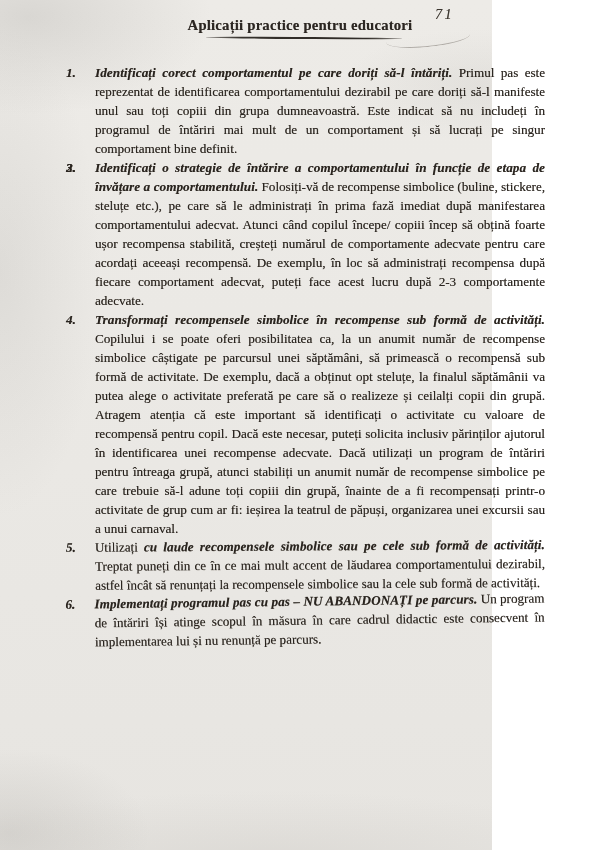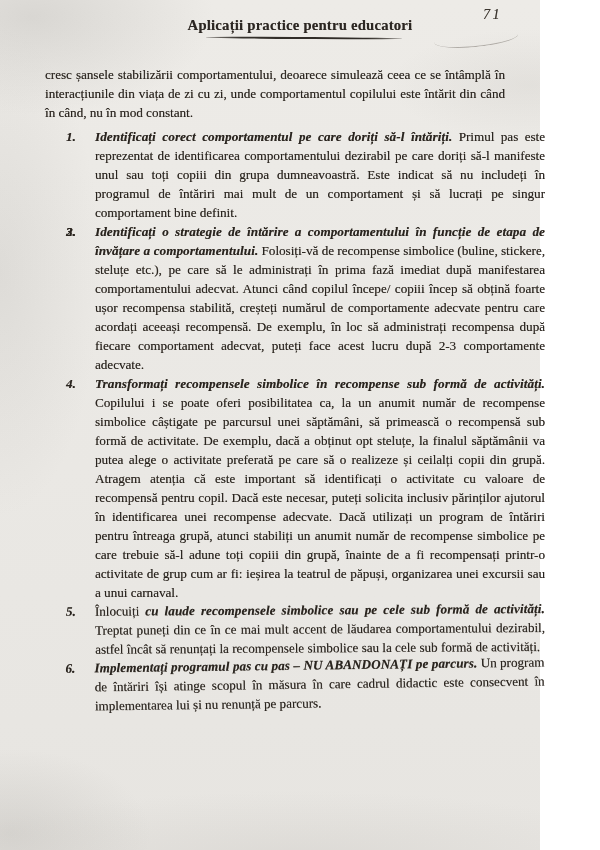--- a/index.html
+++ b/index.html
@@ -4,21 +4,21 @@
 <style>
   html, body {
     margin: 0;
     padding: 0;
     width: 600px;
     height: 850px;
     overflow: hidden;
   }
   .page {
     position: relative;
-    width: 540px;
+    width: 492px;
     height: 850px;
     box-sizing: border-box;
     font-family: "Liberation Serif", "DejaVu Serif", serif;
     color: #29241f;
     background:
       radial-gradient(ellipse 260px 140px at 6% 2%, rgba(170,168,164,0.30), rgba(170,168,164,0) 70%),
       radial-gradient(ellipse 140px 340px at 0% 32%, rgba(172,170,166,0.22), rgba(172,170,166,0) 72%),
       radial-gradient(ellipse 200px 120px at 2% 98%, rgba(168,165,160,0.28), rgba(168,165,160,0) 70%),
       radial-gradient(ellipse 480px 90px at 55% 101%, rgba(182,178,172,0.22), rgba(182,178,172,0) 75%),
       radial-gradient(ellipse 200px 80px at 98% 10%, rgba(180,177,172,0.18), rgba(180,177,172,0) 70%),
@@ -125,40 +125,39 @@
 
   <div class="hdr">
     <span class="hdr-title">Aplicații practice pentru educatori</span>
     <div class="title-rule"></div>
   </div>
 
   <span class="pgnum">71</span>
   <div class="pgnum-arc"></div>
 
   <div class="content">
-    <p class="p1">cresc șansele stabilizării comportamentului, deoarece simulează ceea ce se întâmplă în interacțiunile din viața de zi cu zi, unde comportamentul copilului este întărit din când în când, nu în mod constant.</p>
     <div class="list" id="list-root">
         <div class="li">
           <span class="num">1.</span>
           <p class="li-text"><span class="lead">Identificați corect comportamentul pe care doriți să-l întăriți.</span><span class="body"> Primul pas este reprezentat de identificarea comportamentului dezirabil pe care doriți să-l manifeste unul sau toți copiii din grupa dumneavoastră. Este indicat să nu includeți în programul de întăriri mai mult de un comportament și să lucrați pe singur comportament bine definit.</span></p>
         </div>
         <div class="li">
           <span class="num">2.</span>
         </div>
         <div class="li">
           <span class="num">3.</span>
           <p class="li-text"><span class="lead">Identificați o strategie de întărire a comportamentului în funcție de etapa de învățare a comportamentului.</span><span class="body"> Folosiți-vă de recompense simbolice (buline, stickere, steluțe etc.), pe care să le administrați în prima fază imediat după manifestarea comportamentului adecvat. Atunci când copilul începe/ copiii încep să obțină foarte ușor recompensa stabilită, creșteți numărul de comportamente adecvate pentru care acordați aceeași recompensă. De exemplu, în loc să administrați recompensa după fiecare comportament adecvat, puteți face acest lucru după 2-3 comportamente adecvate.</span></p>
         </div>
         <div class="li">
           <span class="num">4.</span>
           <p class="li-text"><span class="lead">Transformați recompensele simbolice în recompense sub formă de activități.</span><span class="body"> Copilului i se poate oferi posibilitatea ca, la un anumit număr de recompense simbolice câștigate pe parcursul unei săptămâni, să primească o recompensă sub formă de activitate. De exemplu, dacă a obținut opt steluțe, la finalul săptămânii va putea alege o activitate preferată pe care să o realizeze și ceilalți copii din grupă. Atragem atenția că este important să identificați o activitate cu valoare de recompensă pentru copil. Dacă este necesar, puteți solicita inclusiv părinților ajutorul în identificarea unei recompense adecvate. Dacă utilizați un program de întăriri pentru întreaga grupă, atunci stabiliți un anumit număr de recompense simbolice pe care trebuie să-l adune toți copiii din grupă, înainte de a fi recompensați printr-o activitate de grup cum ar fi: ieșirea la teatrul de păpuși, organizarea unei excursii sau a unui carnaval.</span></p>
         </div>
         <div class="li">
           <span class="num">5.</span>
-          <p class="li-text"><span class="body">Înlocuiți </span><span class="lead">cu laude recompensele simbolice sau pe cele sub formă de activități.</span><span class="body"> Treptat puneți din ce în ce mai mult accent de lăudarea comportamentului dezirabil, astfel încât să renunțați la recompensele simbolice sau la cele sub formă de activități.</span></p>
+          <p class="li-text"><span class="body">Utilizați </span><span class="lead">cu laude recompensele simbolice sau pe cele sub formă de activități.</span><span class="body"> Treptat puneți din ce în ce mai mult accent de lăudarea comportamentului dezirabil, astfel încât să renunțați la recompensele simbolice sau la cele sub formă de activități.</span></p>
         </div>
         <div class="li">
           <span class="num">6.</span>
           <p class="li-text"><span class="lead">Implementați programul pas cu pas – NU ABANDONAȚI pe parcurs.</span><span class="body"> Un program de întăriri își atinge scopul în măsura în care cadrul didactic este consecvent în implementarea lui și nu renunță pe parcurs.</span></p>
         </div>
       </div>
   </div>
 
 </div>
 

